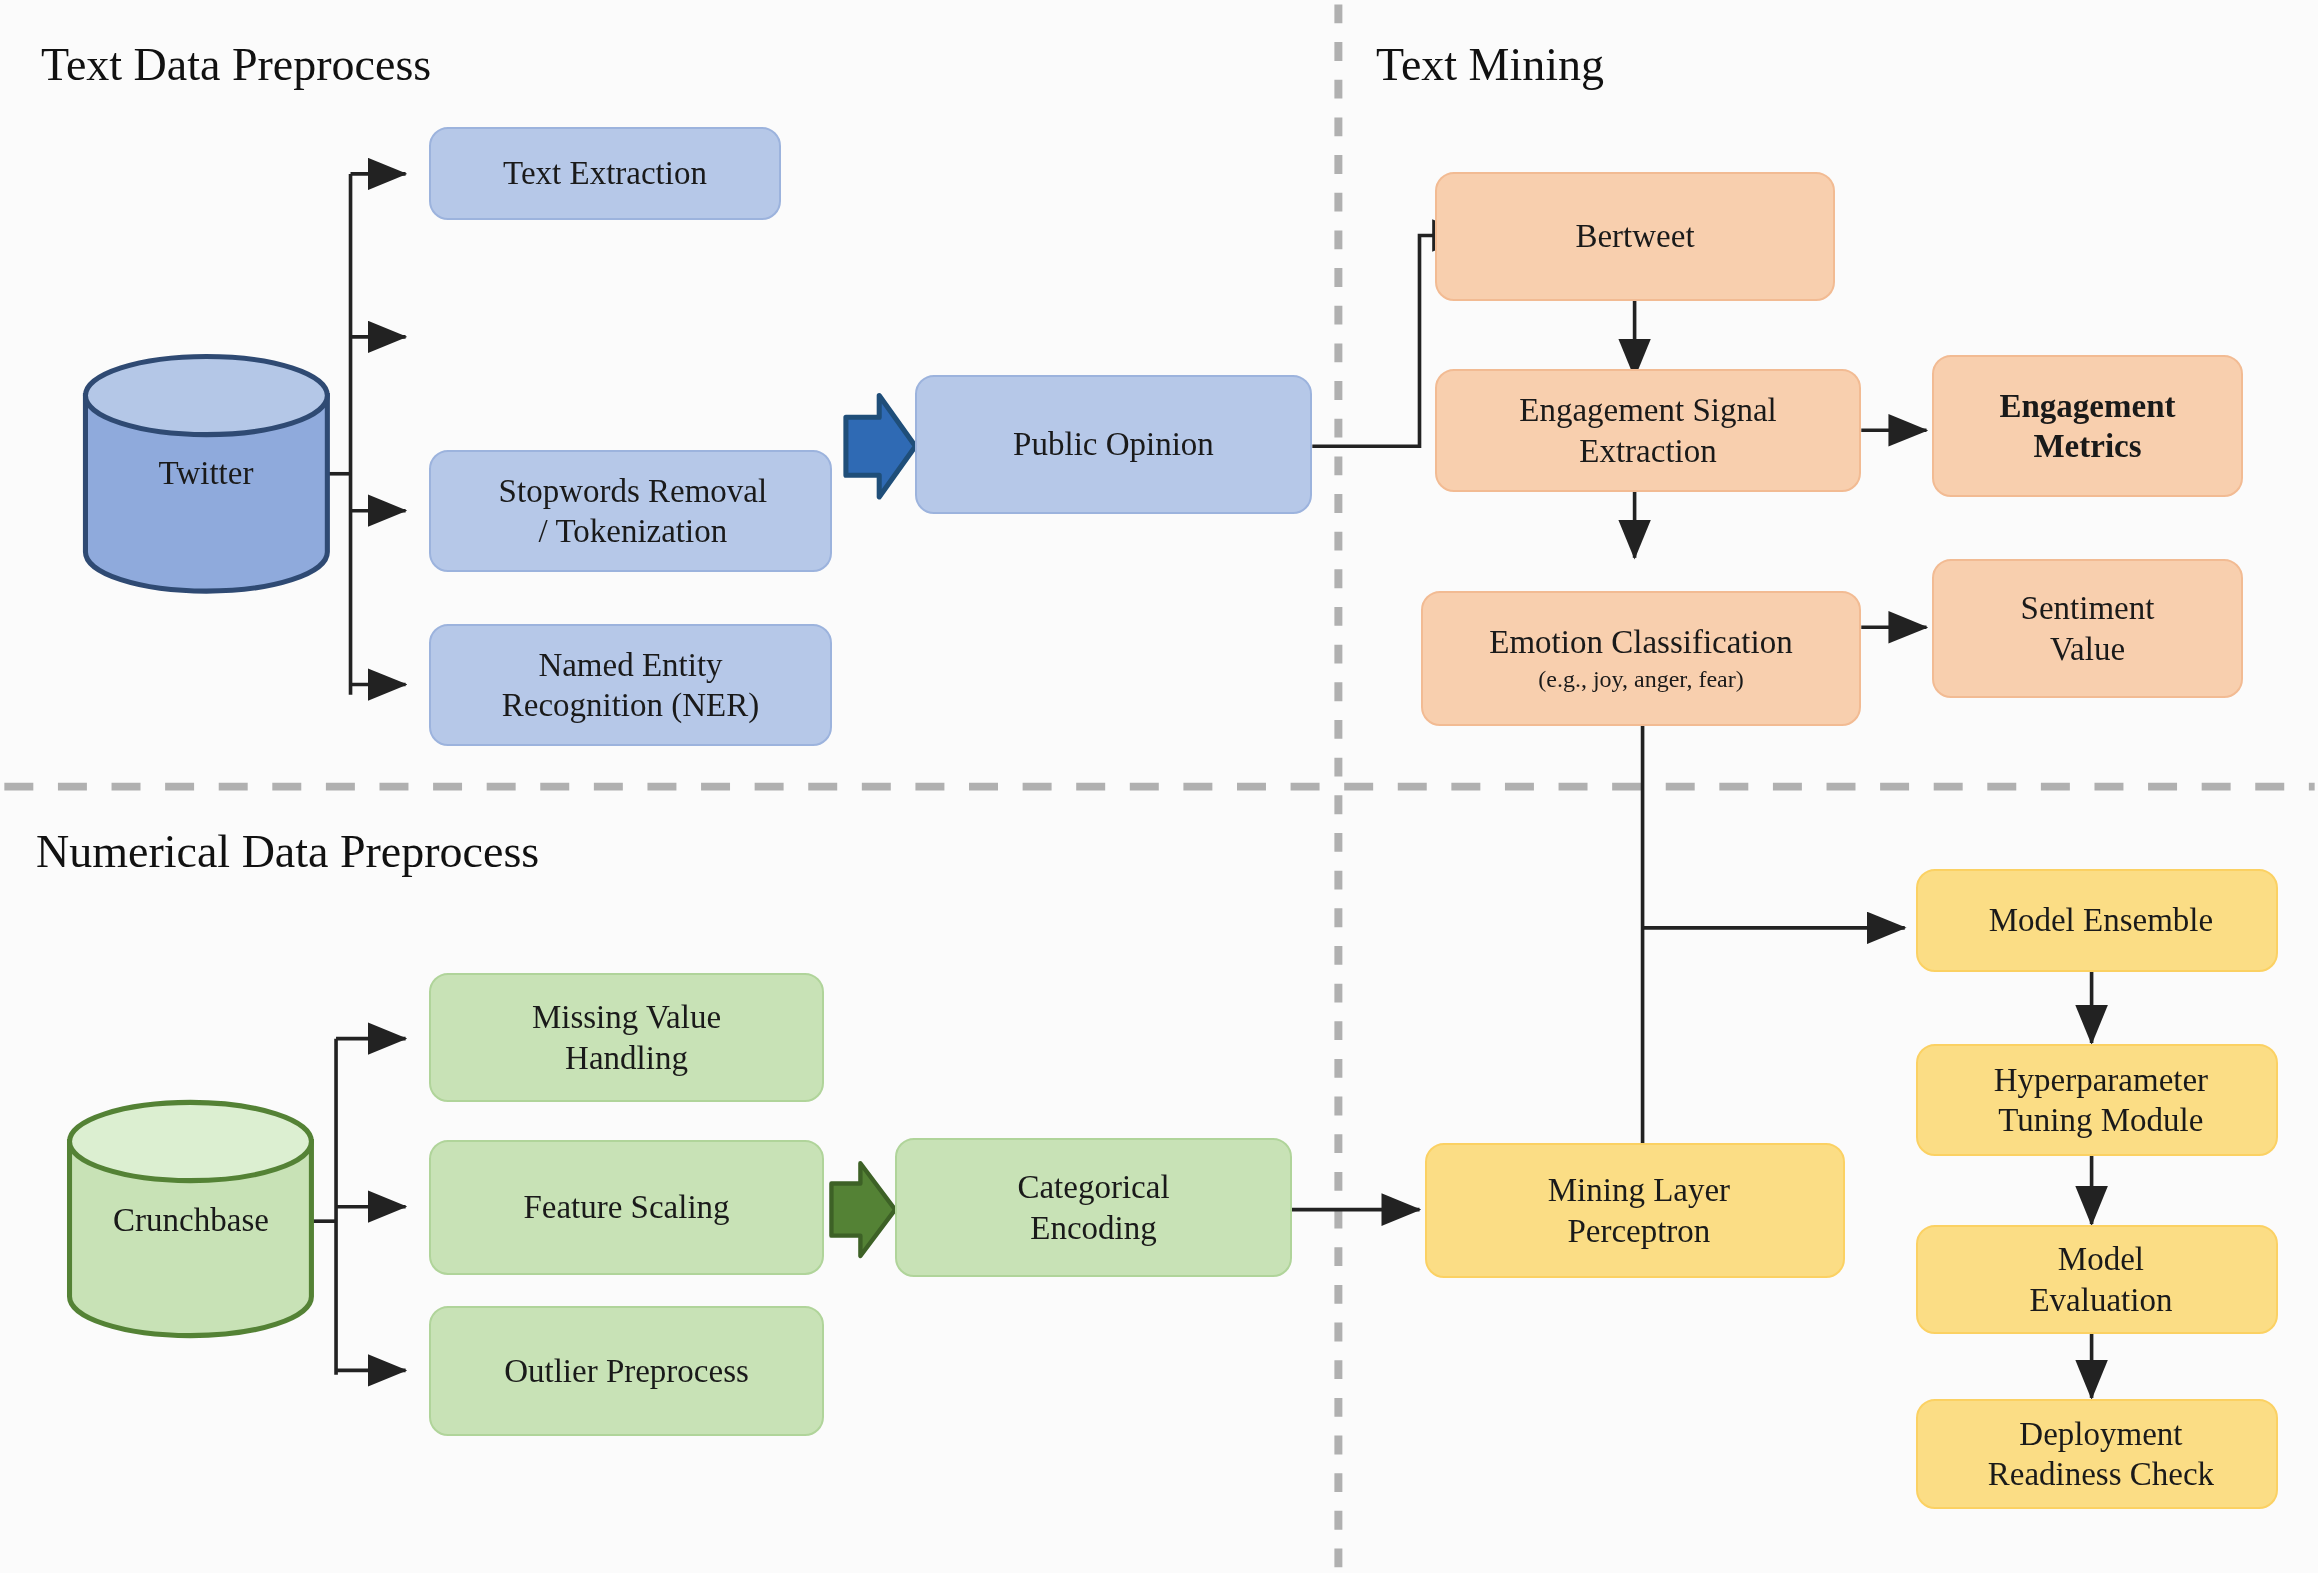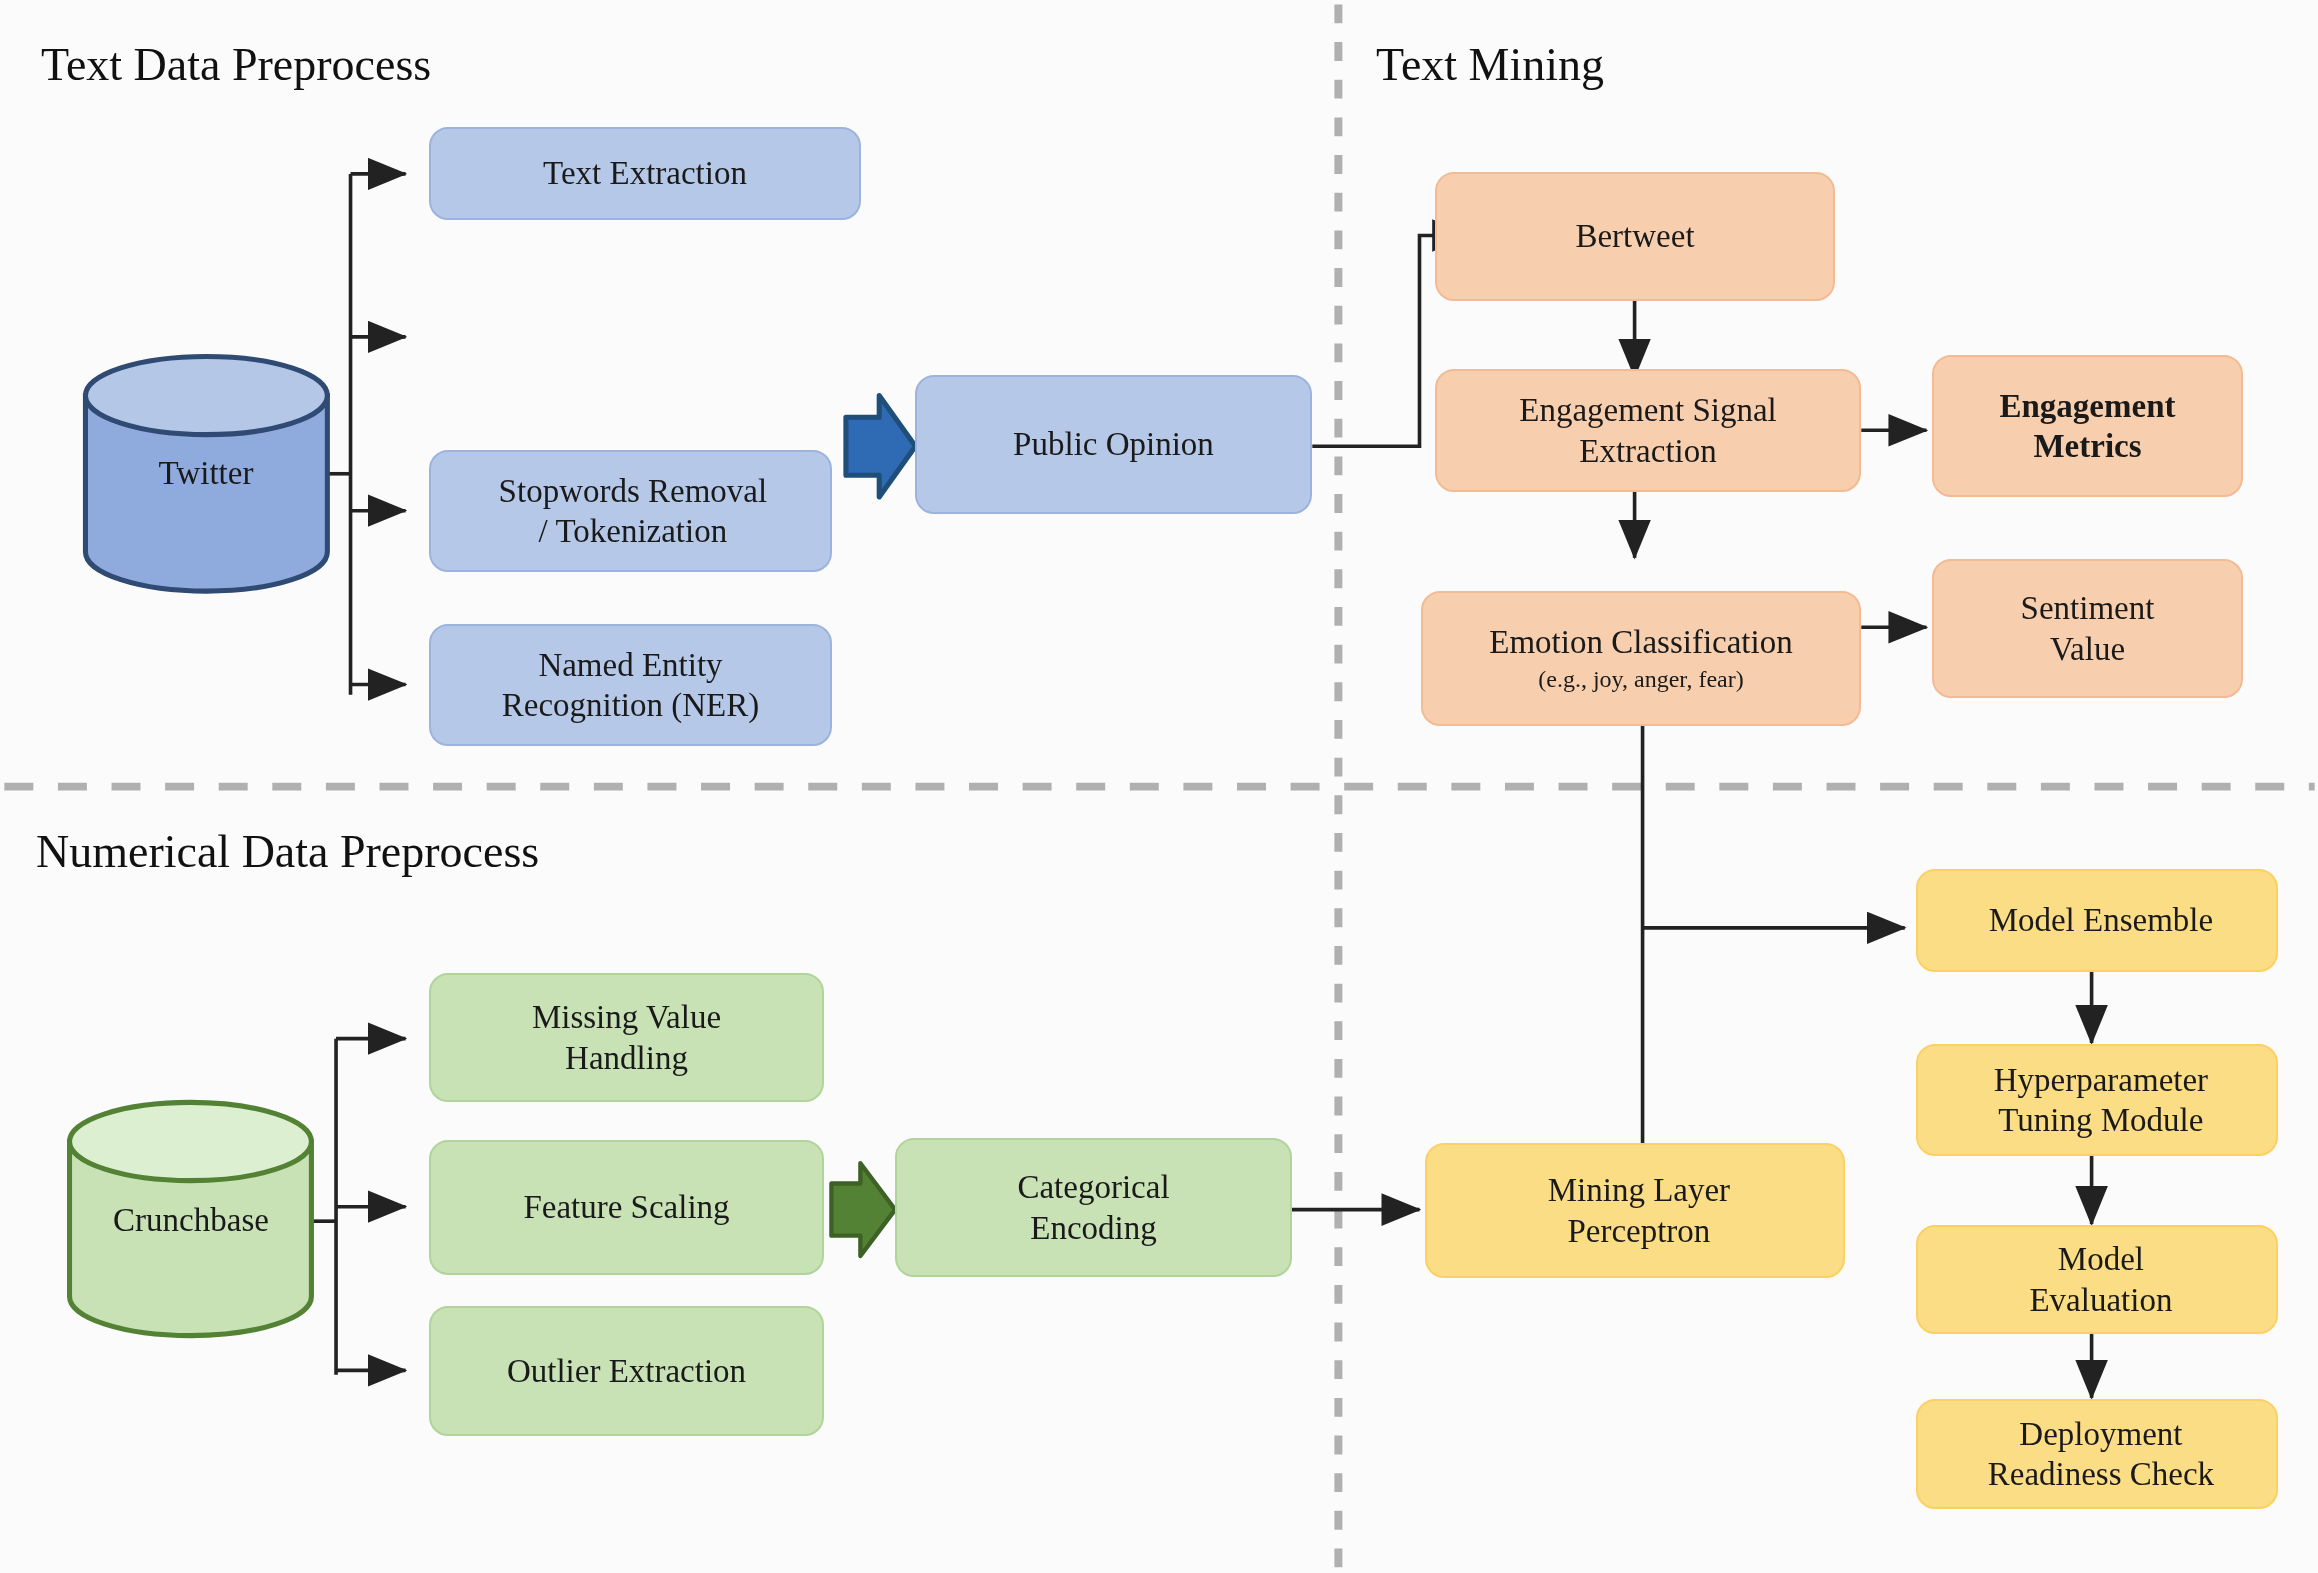--- a/index.html
+++ b/index.html
@@ -135,21 +135,21 @@
     </g>
   </svg>
 
   <div class="section-title" style="left:41px; top:38px;">Text Data Preprocess</div>
   <div class="section-title" style="left:1376px; top:38px;">Text Mining</div>
   <div class="section-title" style="left:36px; top:825px;">Numerical Data Preprocess</div>
 
   <div class="cyl-label" style="left:85px; top:455px; width:242px;">Twitter</div>
   <div class="cyl-label" style="left:70px; top:1202px; width:242px;">Crunchbase</div>
 
-  <div class="node blue" style="left:429px; top:127px; width:432px; height:93px;">
+  <div class="node blue" style="left:429px; top:127px; width:352px; height:93px;">
     <span>
         <span class="lbl">Text Extraction</span>
       </span>
   </div>
 
 
   <div class="node blue" style="left:429px; top:450px; width:403px; height:122px;padding-left:12px;">
     <span>
       <span class="lbl">Stopwords Removal</span>
       <span class="lbl">/ Tokenization</span>
@@ -211,21 +211,21 @@
   </div>
 
   <div class="node green" style="left:429px; top:1140px; width:395px; height:135px;">
     <span>
         <span class="lbl">Feature Scaling</span>
       </span>
   </div>
 
   <div class="node green" style="left:429px; top:1306px; width:395px; height:130px;">
     <span>
-        <span class="lbl">Outlier Extraction</span>
+        <span class="lbl">Outlier Preprocess</span>
       </span>
   </div>
 
   <div class="node green" style="left:895px; top:1138px; width:397px; height:139px;">
     <span>
       <span class="lbl">Categorical</span>
       <span class="lbl">Encoding</span>
     </span>
   </div>
 

